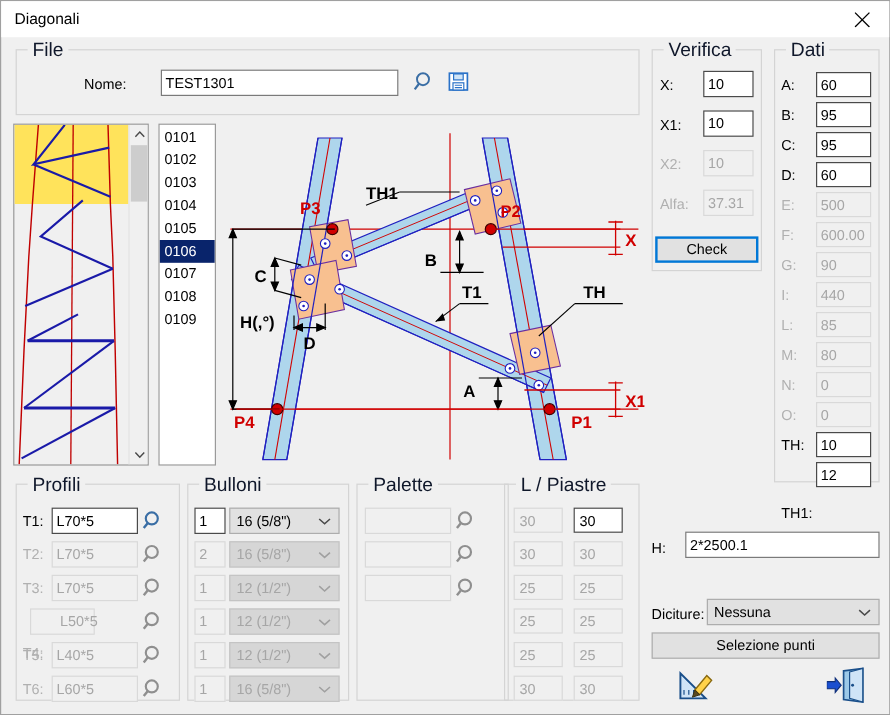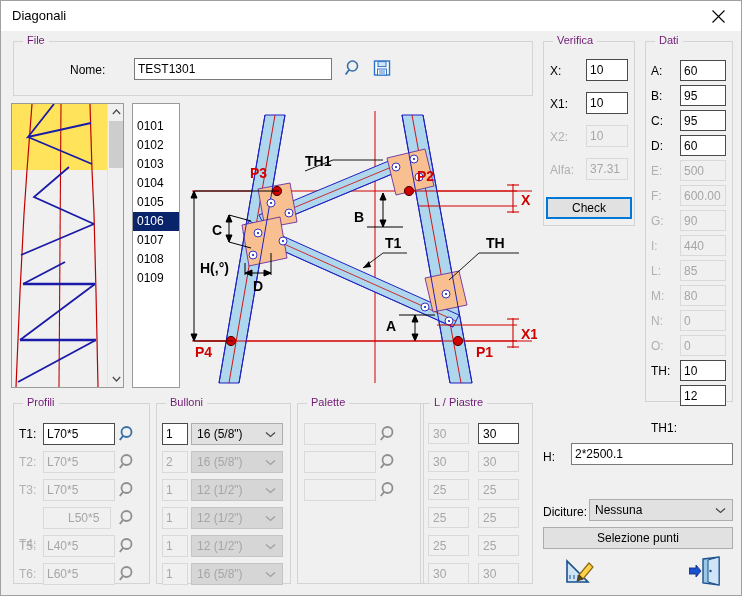--- a/index.html
+++ b/index.html
@@ -45,22 +45,22 @@
     position: absolute;
     border: 1px solid #d4d4d4;
     box-sizing: border-box;
     background: transparent;
   }
   .group > .glabel {
     position: absolute;
     top: -8px; left: 9px;
     background: #f0f0f0;
     padding: 0 4px;
-    font-size: 11px;
-    color: #701a75;
+    font-size: 16px;
+    color: #0f172a;
     white-space: nowrap;
   }
 
   
   .tbox {
     position: absolute;
     box-sizing: border-box;
     background: #ffffff;
     border: 1px solid #7a7a7a;
     font-family: "Liberation Sans", sans-serif;
@@ -160,21 +160,21 @@
   }
 
   
   #listbox {
     position: absolute;
     left: 131px; top: 102px; width: 48px; height: 285px;
     background: #ffffff;
     border: 1px solid #9a9a9a;
     box-sizing: border-box;
     overflow: hidden;
-    padding-top: 13px;
+    padding-top: 1px;
   }
   #listbox .li {
     height: 19px;
     line-height: 19px;
     padding-left: 4px;
     font-size: 12px;
     color: #000;
     cursor: default;
     white-space: nowrap;
   }
@@ -531,21 +531,21 @@
             <circle cx="8.5" cy="8" r="5" fill="none" stroke="#8f8f8f" stroke-width="1.8"></circle>
             <line x1="5" y1="12" x2="1.8" y2="16" stroke="#8f8f8f" stroke-width="2"></line>
           </svg></span></div>
       <span class="lbl dis" style="left: 18px; top: 482px;">T3:</span>
       <div class="tbox dis" style="left: 42px; top: 478px; width: 72px; height: 22px;">L70*5</div>
       <div class="magbtn" style="left: 117px; top: 479px;"><span><svg width="20" height="20" viewBox="0 0 20 20">
             <circle cx="8.5" cy="8" r="5" fill="none" stroke="#8f8f8f" stroke-width="1.8"></circle>
             <line x1="5" y1="12" x2="1.8" y2="16" stroke="#8f8f8f" stroke-width="2"></line>
           </svg></span></div>
       <span class="lbl dis" style="left: 18px; top: 536px;">T4:</span>
-      <div class="tbox dis" style="left: 42px; top: 506px; width: 68px; height: 22px; padding-left: 24px;">L50*5</div>
+      <div class="tbox dis" style="left: 24px; top: 506px; width: 54px; height: 22px; padding-left: 24px;">L50*5</div>
       <div class="magbtn" style="left: 117px; top: 507px;"><span><svg width="20" height="20" viewBox="0 0 20 20">
             <circle cx="8.5" cy="8" r="5" fill="none" stroke="#8f8f8f" stroke-width="1.8"></circle>
             <line x1="5" y1="12" x2="1.8" y2="16" stroke="#8f8f8f" stroke-width="2"></line>
           </svg></span></div>
       <span class="lbl dis" style="left: 18px; top: 538px;">T5:</span>
       <div class="tbox dis" style="left: 42px; top: 534px; width: 72px; height: 22px;">L40*5</div>
       <div class="magbtn" style="left: 117px; top: 535px;"><span><svg width="20" height="20" viewBox="0 0 20 20">
             <circle cx="8.5" cy="8" r="5" fill="none" stroke="#8f8f8f" stroke-width="1.8"></circle>
             <line x1="5" y1="12" x2="1.8" y2="16" stroke="#8f8f8f" stroke-width="2"></line>
           </svg></span></div>

